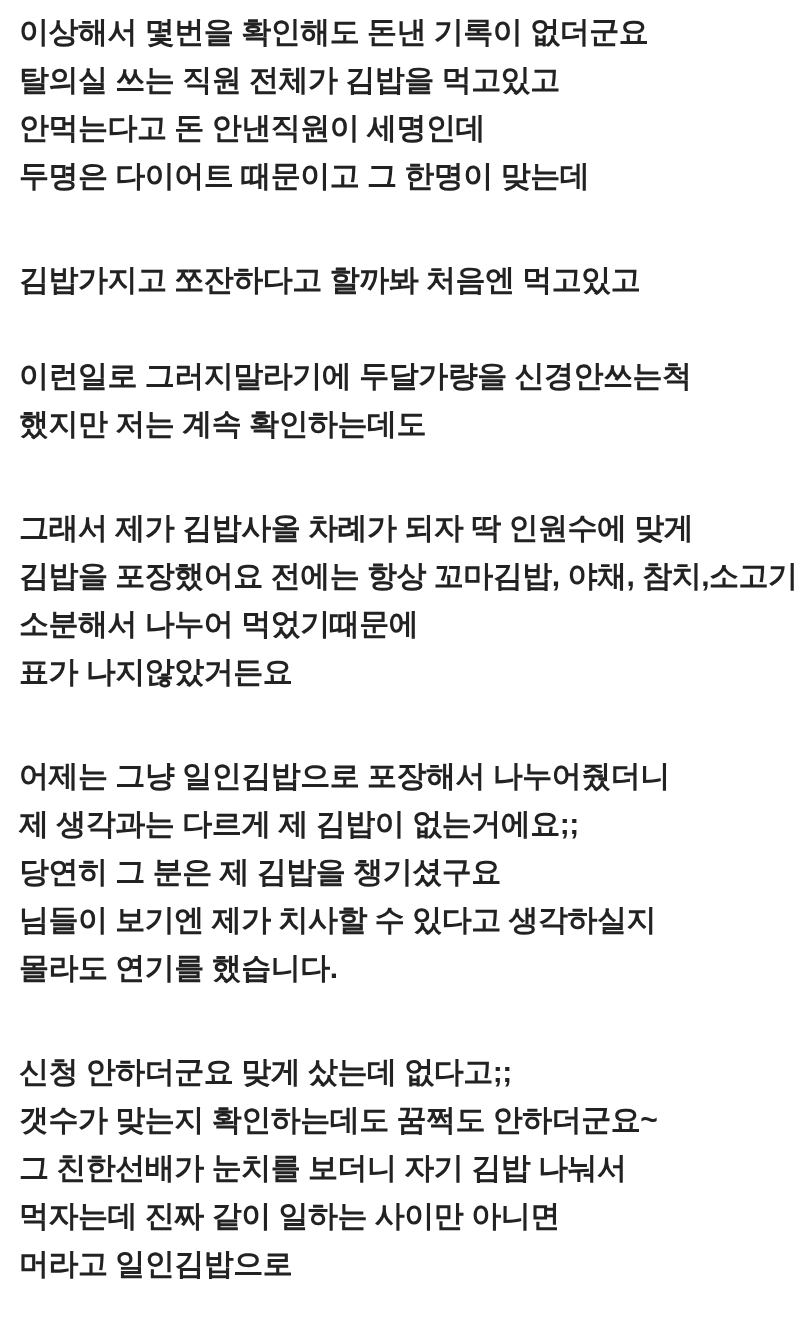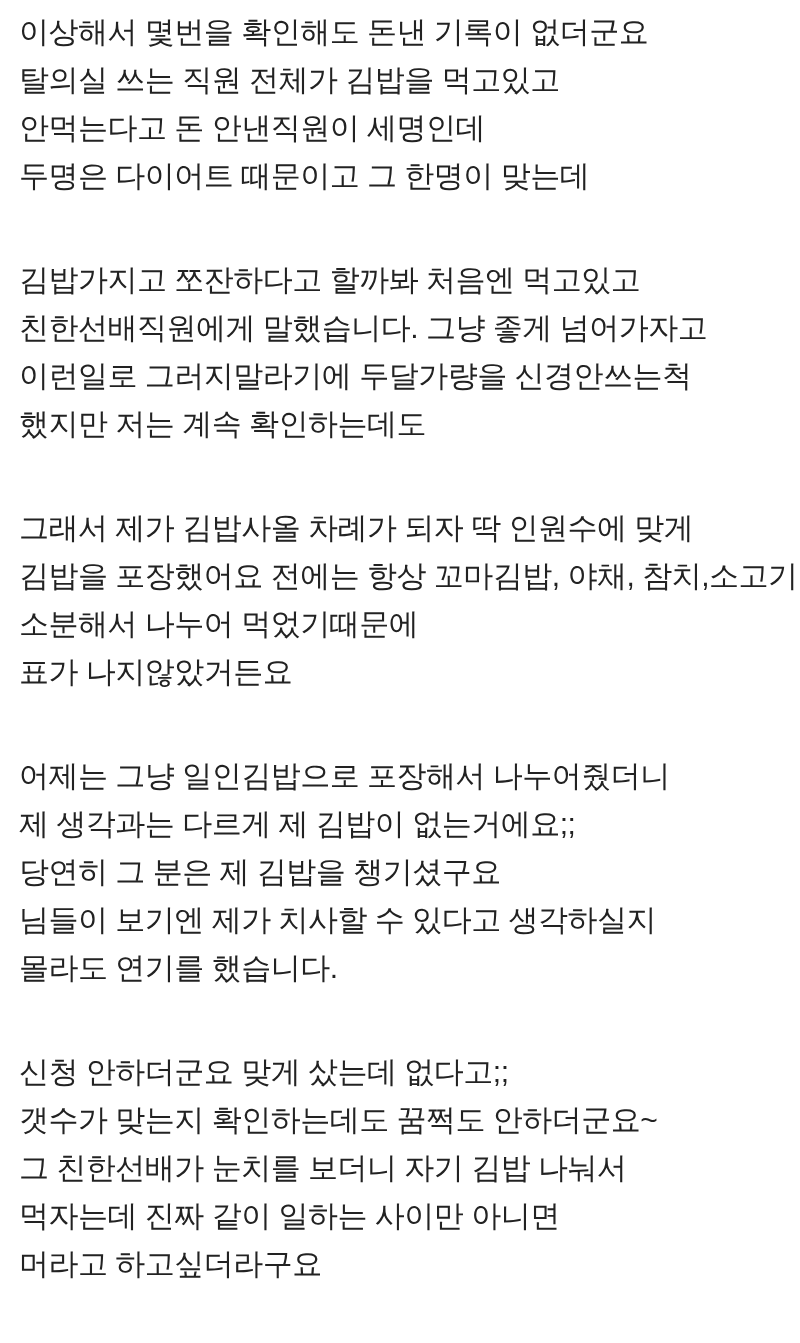--- a/index.html
+++ b/index.html
@@ -12,21 +12,21 @@
     overflow: hidden;
     font-family: "Liberation Sans", "DejaVu Sans", sans-serif;
   }
   .post-body {
     padding: 8px 16px 0 19px;
     color: #222222;
   }
   .paragraph {
     font-size: 30px;
     line-height: 48px;
-    font-weight: 400;
+    font-weight: 700;
     letter-spacing: -0.5px;
     margin: 0 0 56px 0;
     color: #222222;
   }
   .text-line {
     white-space: nowrap;
   }
 </style>
 </head>
 <body>
@@ -35,21 +35,21 @@
 
   <p class="paragraph">
     <span class="text-line">이상해서 몇번을 확인해도 돈낸 기록이 없더군요</span><br>
     <span class="text-line">탈의실 쓰는 직원 전체가 김밥을 먹고있고</span><br>
     <span class="text-line">안먹는다고 돈 안낸직원이 세명인데</span><br>
     <span class="text-line">두명은 다이어트 때문이고 그 한명이 맞는데</span>
   </p>
 
   <p class="paragraph">
     <span class="text-line">김밥가지고 쪼잔하다고 할까봐 처음엔 먹고있고</span><br>
-    <span class="text-line">친한선배직원에게 말했습니다. 그냥 좋게 넘어가자고</span><br>
+    <br>
     <span class="text-line">이런일로 그러지말라기에 두달가량을 신경안쓰는척</span><br>
     <span class="text-line">했지만 저는 계속 확인하는데도</span>
   </p>
 
   <p class="paragraph">
     <span class="text-line">그래서 제가 김밥사올 차례가 되자 딱 인원수에 맞게</span><br>
     <span class="text-line">김밥을 포장했어요 전에는 항상 꼬마김밥, 야채, 참치,소고기 김밥을</span><br>
     <span class="text-line">소분해서 나누어 먹었기때문에</span><br>
     <span class="text-line">표가 나지않았거든요</span>
   </p>
@@ -60,16 +60,16 @@
     <span class="text-line">당연히 그 분은 제 김밥을 챙기셨구요</span><br>
     <span class="text-line">님들이 보기엔 제가 치사할 수 있다고 생각하실지</span><br>
     <span class="text-line">몰라도 연기를 했습니다.</span>
   </p>
 
   <p class="paragraph">
     <span class="text-line">신청 안하더군요 맞게 샀는데 없다고;;</span><br>
     <span class="text-line">갯수가 맞는지 확인하는데도 꿈쩍도 안하더군요~</span><br>
     <span class="text-line">그 친한선배가 눈치를 보더니 자기 김밥 나눠서</span><br>
     <span class="text-line">먹자는데 진짜 같이 일하는 사이만 아니면</span><br>
-    <span class="text-line">머라고 하고싶더라구요</span>
+    <span class="text-line">머라고 일인김밥으로</span>
   </p>
 
 </div>
 
 </body></html>

